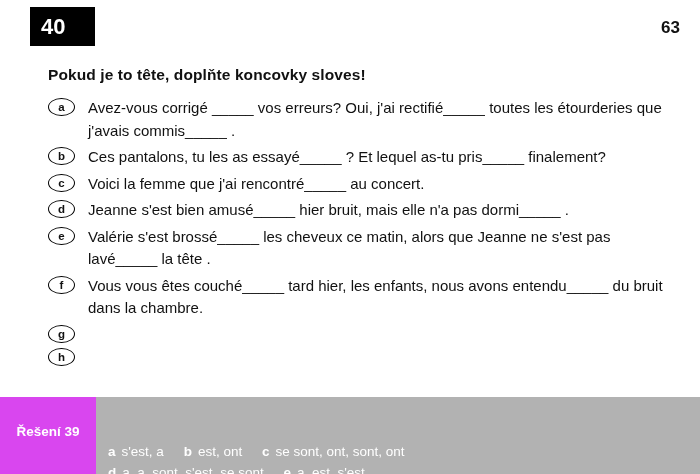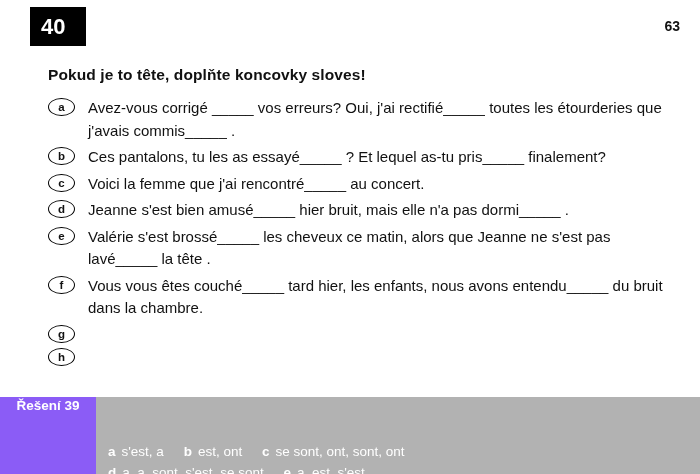--- a/index.html
+++ b/index.html
@@ -6,29 +6,29 @@
   html, body { width:700px; height:474px; }
   body {
     background:#ffffff;
     font-family:"Liberation Sans", sans-serif;
     position:relative;
     overflow:hidden;
     color:#111;
   }
   .lesson-box {
     position:absolute; left:30px; top:7px;
-    width:56px; height:39px;
+    width:65px; height:39px;
     background:#000; color:#fff;
     display:flex; align-items:center;
     padding-left:11px;
     font-size:22px; font-weight:bold;
   }
   .page-num {
     position:absolute; right:20px; top:18px;
-    font-size:14px; font-weight:bold;
+    font-size:17px; font-weight:bold;
   }
   .title {
     position:absolute; left:48px; top:66px;
     font-size:15.5px; font-weight:bold;
     letter-spacing:0.1px;
   }
   .items {
     position:absolute; left:48px; top:97px; width:622px;
   }
   .item { display:flex; margin-bottom:4px; }
@@ -42,23 +42,23 @@
   }
   .item-text { font-size:15px; line-height:1.5; }
   .solutions {
     position:absolute; left:0; bottom:0;
     width:700px; height:77px;
     background:#b2b2b2;
     display:flex;
   }
   .solutions-label {
     width:96px; min-width:96px;
-    background:#8b5cf6; color:#fff;
+    background:#d946ef; color:#fff;
     display:flex; align-items:flex-start; justify-content:center;
-    padding-top:1px;
+    padding-top:27px;
     font-weight:bold; font-size:13.5px;
   }
   .solutions-body {
     padding:11px 0 0 12px;
     color:#fff; font-size:13.5px;margin-top:36px;
   }
   .sol-line { margin-bottom:6px; }
   .sol-letter { font-weight:bold; margin-right:6px; }
   .sol-answer { margin-right:16px; }
 </style>

